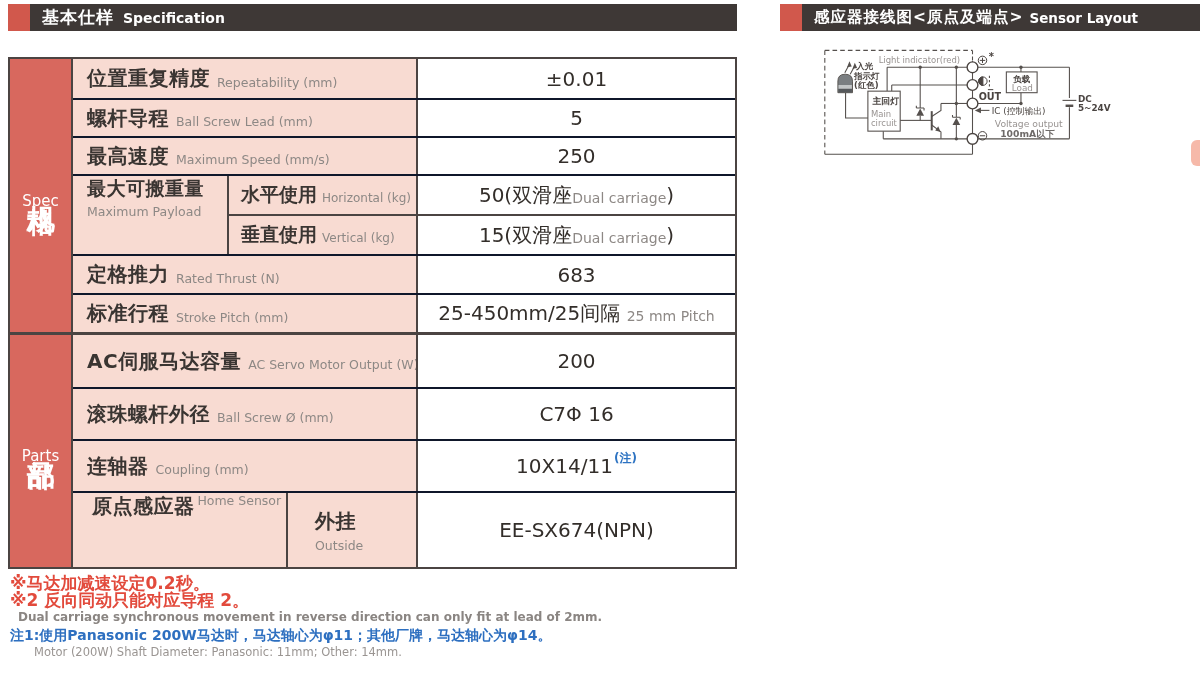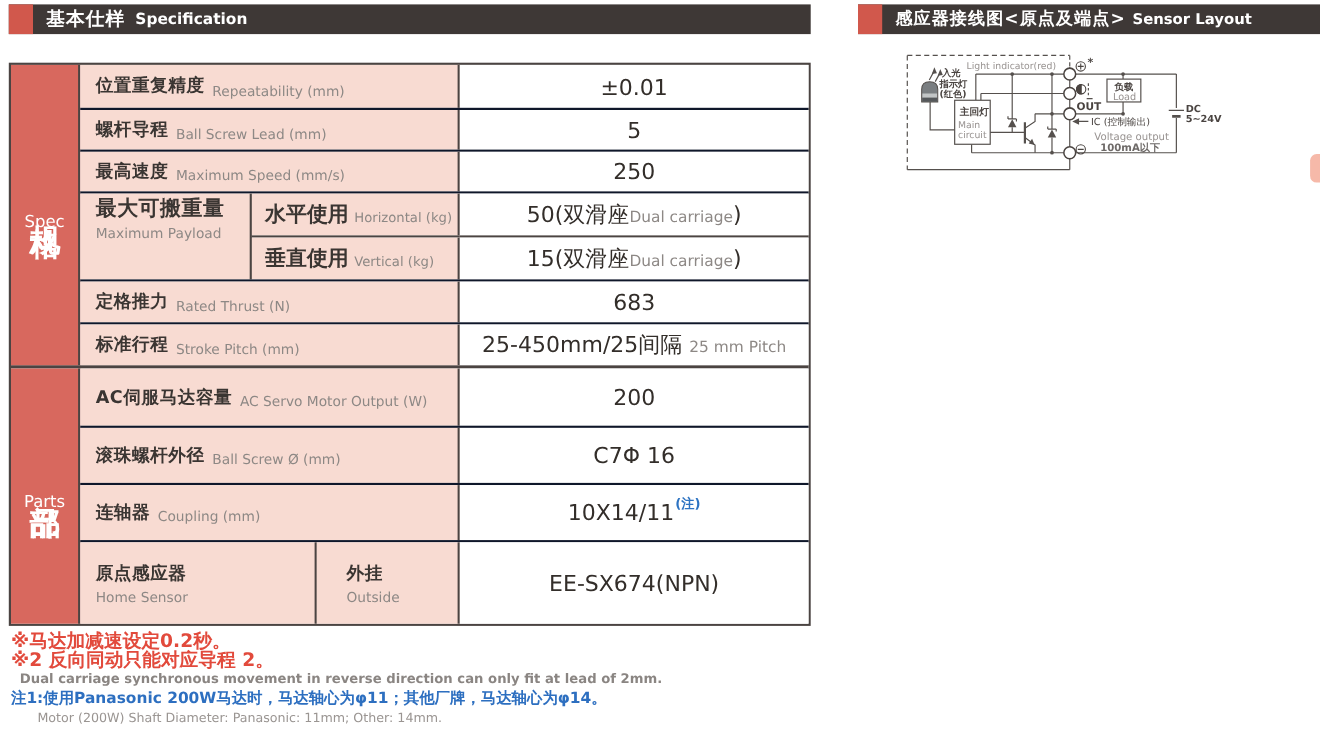--- a/index.html
+++ b/index.html
@@ -22,39 +22,39 @@
   .section-parts{height:235px;border-top:3px solid #4b4442}
   .side{width:63px;flex:none;background:#d8685e;border-right:2px solid #4b4442;color:#fff;
         display:flex;flex-direction:column;align-items:center;justify-content:center}
   .side-zh{writing-mode:vertical-rl;text-orientation:upright;font-size:28px;font-weight:700;letter-spacing:3px;line-height:1}
   .side-en{font-size:15px;margin-top:4px}
   .rows{flex:1;display:flex;flex-direction:column}
   .row{display:flex;width:100%}
   .row + .row{border-top:2px solid #0f172a}
   .c-label{width:345px;flex:none;background:#f8dbd2;border-right:2px solid #4b4442;
            display:flex;align-items:center;padding-left:14px;gap:7px;overflow:hidden}
-  .zh{font-size:16px;font-weight:700;color:#3a3532;white-space:nowrap;letter-spacing:0.5px}
+  .zh{font-size:20px;font-weight:700;color:#3a3532;white-space:nowrap;letter-spacing:0.5px}
   .en{font-size:12.5px;color:#8d8885;white-space:nowrap;margin-top:7px}
   .c-value{flex:1;background:#fff;display:flex;align-items:center;justify-content:center;
            font-size:20px;color:#332e2a;white-space:nowrap}
   .v-sub{font-size:14px;color:#8d8885;margin-top:5px}
   .v-sup{font-size:12px;color:#2d73c2;font-weight:700;position:relative;top:-8px;margin-left:1px}
   .subcol{width:189px;flex:none;display:flex;flex-direction:column}
   .subrow{display:flex;flex:1}
   .subrow + .subrow{border-top:2px solid #4b4442}
   .subrow .c-sublabel{width:189px;flex:none;background:#f8dbd2;border-right:2px solid #4b4442;
            display:flex;align-items:center;padding-left:12px;gap:5px;overflow:hidden}
   .payload{width:156px;flex:none;background:#f8dbd2;border-right:2px solid #4b4442;
            display:flex;flex-direction:column;padding-left:14px;gap:2px}
   .payload .zh{font-size:19px}
   .payload .en{margin-top:0;font-size:12.5px}
   .subzh{font-size:19px;font-weight:700;color:#3a3532;white-space:nowrap}
   .suben{font-size:12px;color:#8d8885;white-space:nowrap;margin-top:6px}
   .home{width:215px;flex:none;background:#f8dbd2;border-right:2px solid #4b4442;
-        display:flex;flex-direction:column;justify-content:center;padding-left:14px;gap:3px}
+        display:flex;flex-direction:row;justify-content:center;padding-left:14px;gap:3px}
   .outside{width:130px;flex:none;background:#f8dbd2;border-right:2px solid #4b4442;
         display:flex;flex-direction:column;justify-content:center;padding-left:27px;gap:3px}
 
   
   .footnotes{position:absolute;left:10px;top:575px;width:720px}
   .fn-red{color:#e24a3c;font-weight:700;font-size:17px;line-height:17px}
   .fn-gray{color:#a29d9a;font-size:11.5px;line-height:15px;padding-left:14px}
   .fn-gray-b{color:#8a8582;font-size:12px;font-weight:600;line-height:17px;padding-left:8px}
   .fn-blue{color:#2d6fc0;font-weight:700;font-size:14px;line-height:19px}
   .fn-gray2{color:#9a9592;font-size:11.5px;line-height:14px;padding-left:24px}

